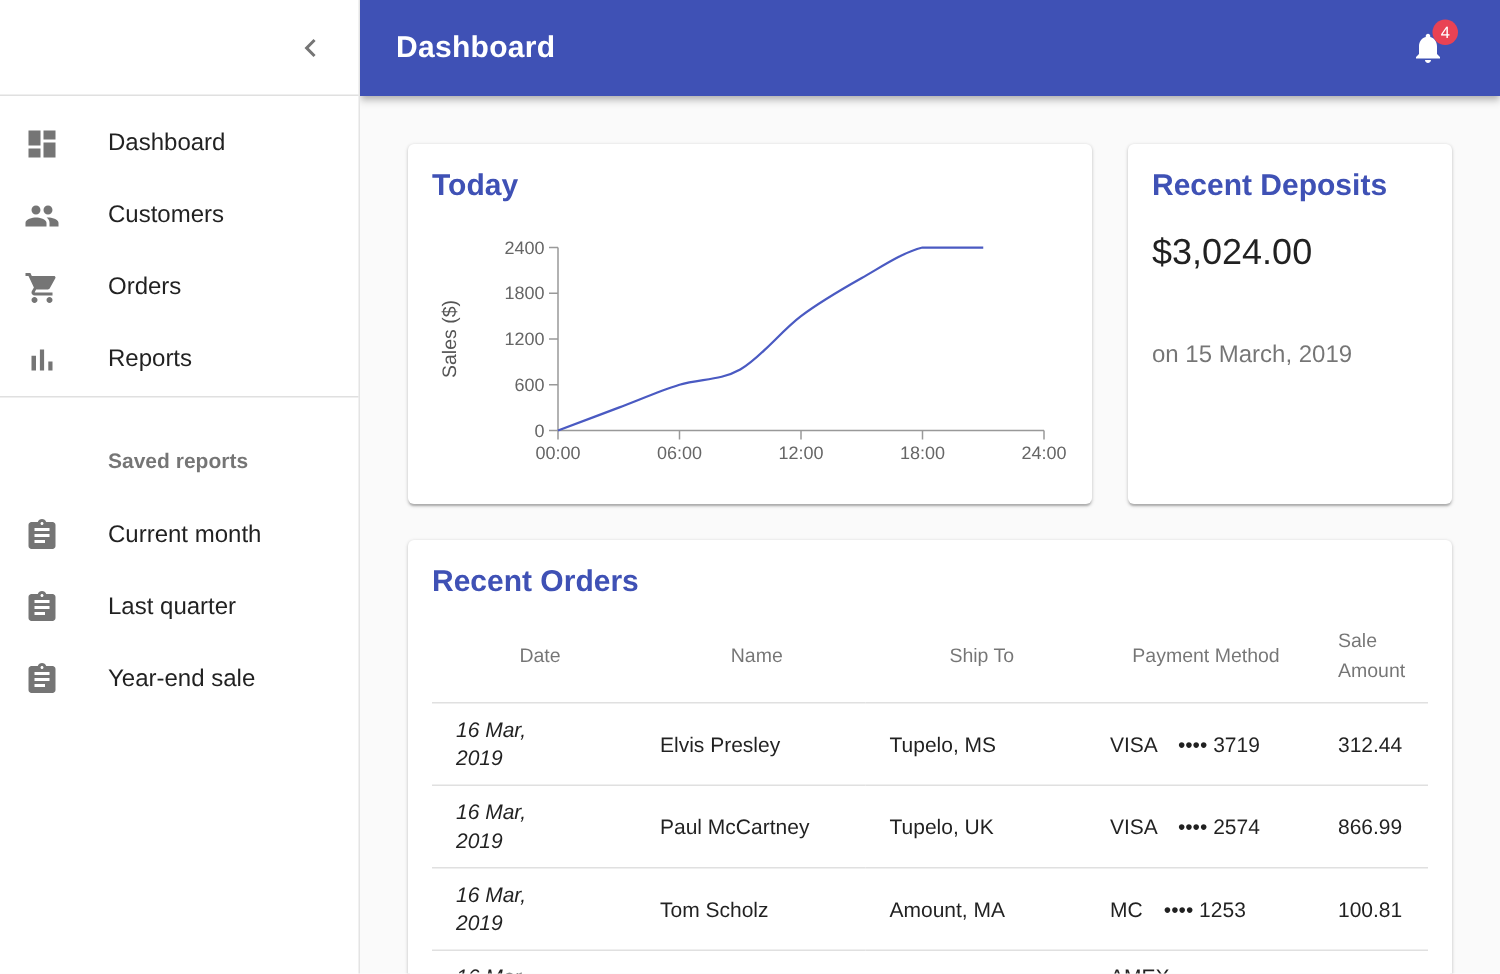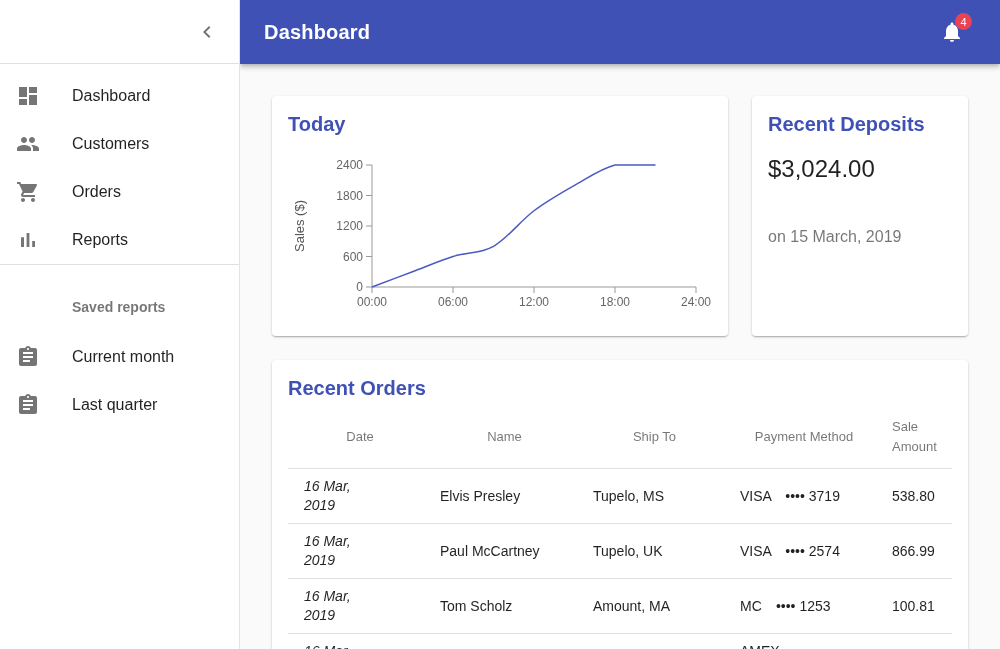--- a/index.html
+++ b/index.html
@@ -157,20 +157,28 @@
         </span>
         <span class="nav-label">Current month</span>
       </div>
       <div class="nav-item">
         <span class="nav-icon">
           <svg class="glyph" viewBox="0 0 24 24">
               <path d="M19 3h-4.18C14.4 1.84 13.3 1 12 1c-1.3 0-2.4.84-2.82 2H5c-1.1 0-2 .9-2 2v14c0 1.1.9 2 2 2h14c1.1 0 2-.9 2-2V5c0-1.1-.9-2-2-2zm-7 0c.55 0 1 .45 1 1s-.45 1-1 1-1-.45-1-1 .45-1 1-1zm2 14H7v-2h7v2zm3-4H7v-2h10v2zm0-4H7V7h10v2z"></path>
             </svg>
         </span>
         <span class="nav-label">Last quarter</span>
+      </div>
+      <div class="nav-item">
+        <span class="nav-icon">
+          <svg class="glyph" viewBox="0 0 24 24">
+              <path d="M19 3h-4.18C14.4 1.84 13.3 1 12 1c-1.3 0-2.4.84-2.82 2H5c-1.1 0-2 .9-2 2v14c0 1.1.9 2 2 2h14c1.1 0 2-.9 2-2V5c0-1.1-.9-2-2-2zm-7 0c.55 0 1 .45 1 1s-.45 1-1 1-1-.45-1-1 .45-1 1-1zm2 14H7v-2h7v2zm3-4H7v-2h10v2zm0-4H7V7h10v2z"></path>
+            </svg>
+        </span>
+        <span class="nav-label">Year-end sale</span>
       </div>
     </div>
   </nav>
 
   <header class="appbar">
     <div class="appbar-title">Dashboard</div>
     <button class="bell-btn">
       <span>
         <svg class="glyph" viewBox="0 0 24 24">
             <path d="M12 22c1.1 0 2-.9 2-2h-4c0 1.1.89 2 2 2zm6-6v-5c0-3.07-1.64-5.64-4.5-6.32V4c0-.83-.67-1.5-1.5-1.5s-1.5.67-1.5 1.5v.68C7.63 5.36 6 7.92 6 11v5l-2 2v1h16v-1l-2-2z"></path>
@@ -238,21 +246,21 @@
             <th>Payment Method</th>
             <th class="num">Sale Amount</th>
           </tr>
         </thead>
         <tbody>
           <tr>
             <td class="wrap-date"><span>16 Mar, 2019</span></td>
             <td>Elvis Presley</td>
             <td>Tupelo, MS</td>
             <td>VISA ⠀•••• 3719</td>
-            <td class="num">538.80</td>
+            <td class="num">312.44</td>
           </tr>
           <tr>
             <td class="wrap-date"><span>16 Mar, 2019</span></td>
             <td>Paul McCartney</td>
             <td>Tupelo, UK</td>
             <td>VISA ⠀•••• 2574</td>
             <td class="num">866.99</td>
           </tr>
           <tr>
             <td class="wrap-date"><span>16 Mar, 2019</span></td>

